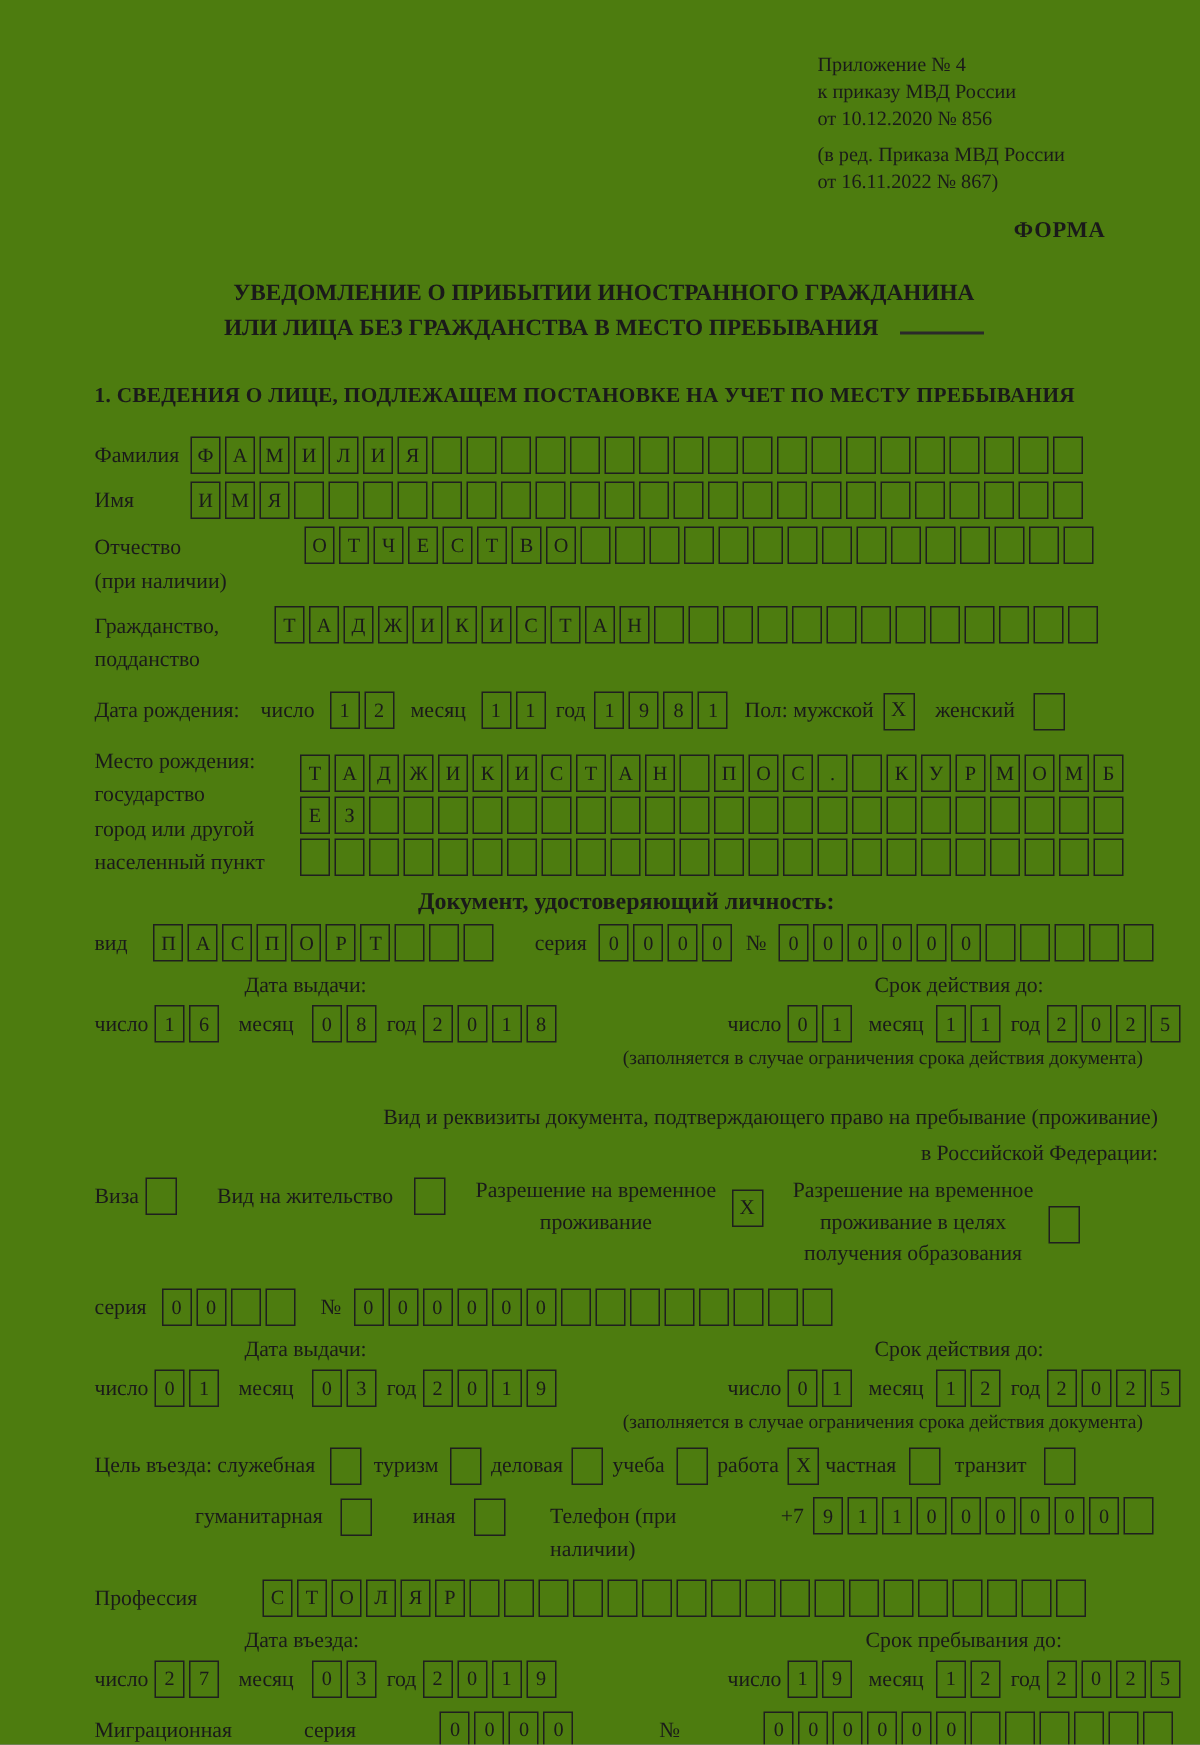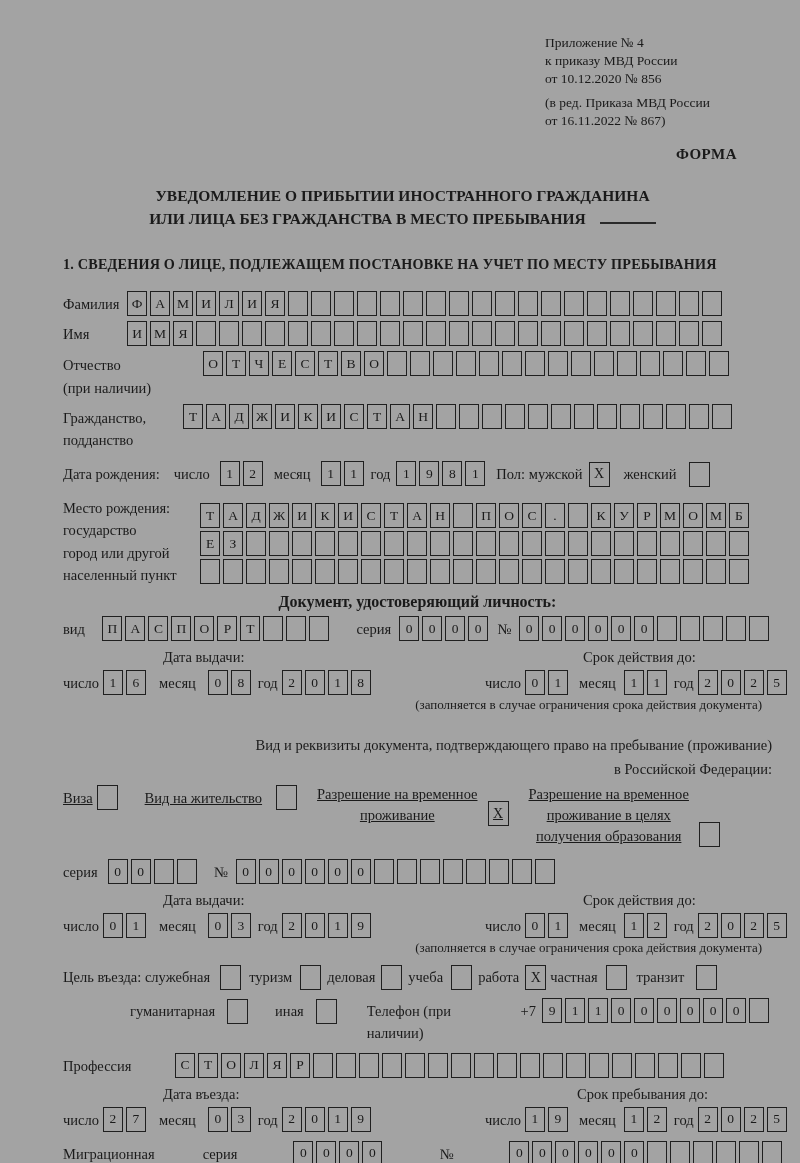--- a/index.html
+++ b/index.html
@@ -1,19 +1,19 @@
 <!DOCTYPE html>
 <html><head>
 <meta charset="utf-8">
 <style>
   * { margin:0; padding:0; box-sizing:border-box; }
   html,body { background:#888; }
   .page {
     position:relative; width:800px; height:1163px; margin:0 auto;
-    background:#a3a3a3; color:#1a1a1a;
+    background:#4d7c0f; color:#1a1a1a;
     font-family:"Liberation Serif","DejaVu Serif",serif;
     padding:34px 28px 18px 63px; overflow:hidden;
   }
   
   .req-block { margin-left:482px; font-size:13.5px; line-height:1.35; }
   .req-block .gap { height:5px; }
   .forma { margin-left:482px; text-align:right; padding-right:35px;
            font-weight:bold; font-size:15px; margin-top:16px; letter-spacing:.5px; }
   
   .title { text-align:center; font-weight:bold; font-size:15.5px;
@@ -36,21 +36,21 @@
   .cell {
     width:20px; height:25px; flex:none; border:1.5px solid #1f1f1f; margin-right:3px;
     display:inline-flex; align-items:center; justify-content:center;
     font-size:13.5px; line-height:1;
   }
   .cb {
     width:21px; height:25px; flex:none; border:1.5px solid #1f1f1f;
     display:inline-flex; align-items:center; justify-content:center;
     font-size:14px; margin-top:1px;
   }
-  .inl { display:inline-flex; align-items:flex-end;text-decoration:underline; }
+  .inl { display:inline-flex; align-items:center; }
   .ml4{margin-left:4px;} .ml6{margin-left:6px;} .ml8{margin-left:8px;}
   .ml10{margin-left:10px;} .ml12{margin-left:12px;} .ml14{margin-left:14px;}
   .ml16{margin-left:27px;} .ml20{margin-left:20px;} .ml24{margin-left:24px;} .ml30{margin-left:30px;}
   .doc-head { text-align:center; font-weight:bold; font-size:16px; margin-top:6px; }
   .two-col { display:flex; margin-top:4px; }
   .col-l { width:392px; flex:none; display:flex; align-items:flex-start; }
   .col-r { display:flex; align-items:flex-start; }
   .dh { font-size:14.5px; margin-top:8px; }
   .dh-l { width:392px; flex:none; padding-left:100px; }
   .note { font-size:13px; text-align:right; padding-right:10px; margin-top:2px; }

